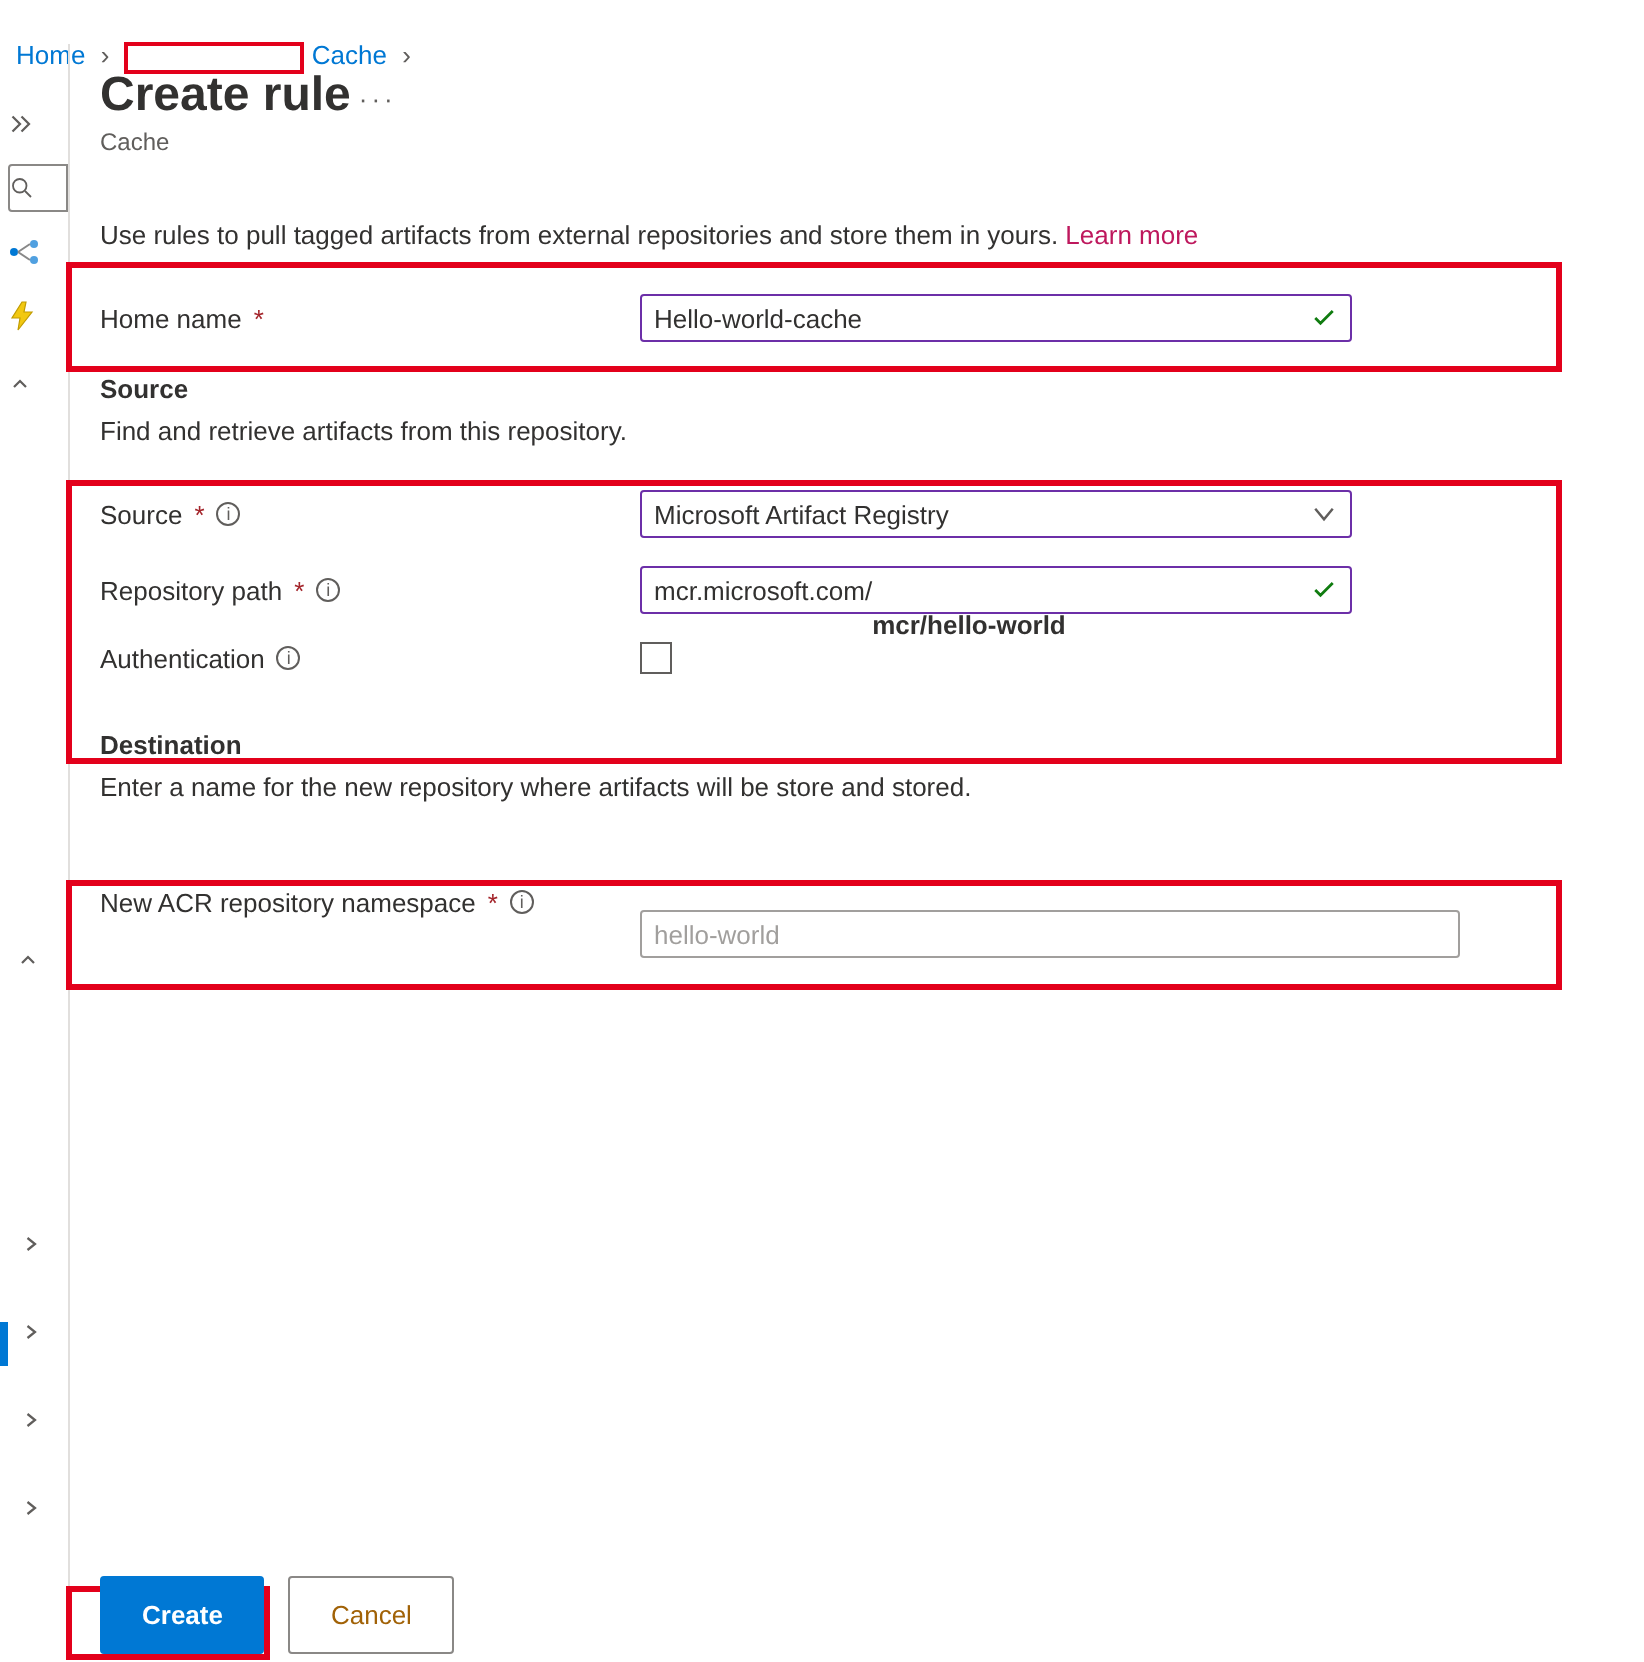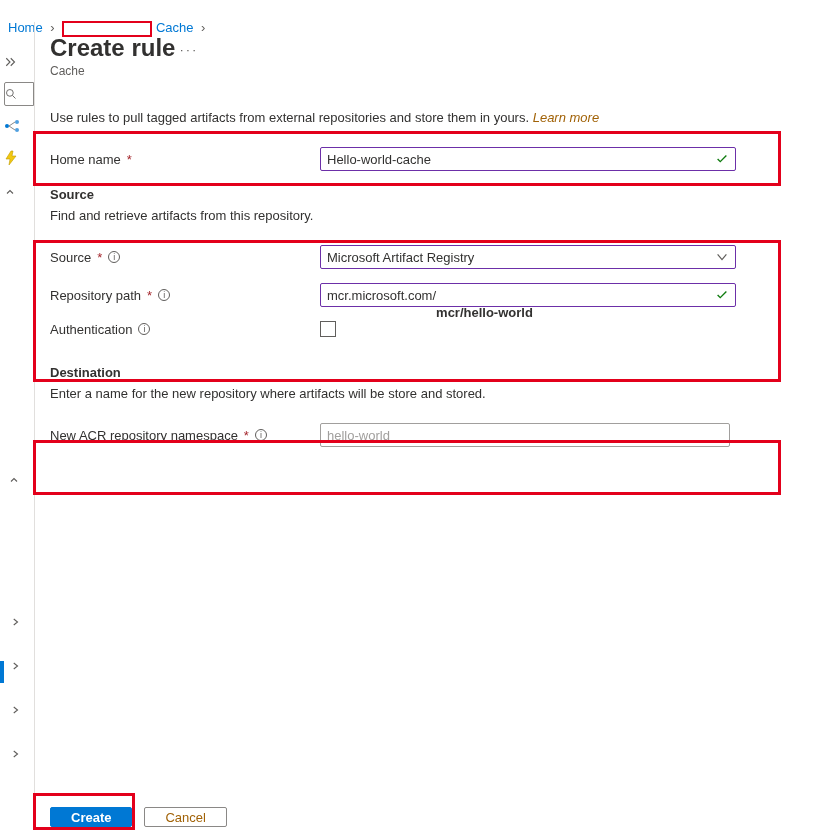--- a/index.html
+++ b/index.html
@@ -59,33 +59,33 @@
       left: 50px;
       top: 28px;
       width: 740px;
     }
     .title-row { display:flex; align-items:center; gap:4px; }
     h1 { font-size: 24px; font-weight:600; margin: 6px 0 0 0; }
     .ellipsis { color:#605e5c; font-weight:100; letter-spacing:2px; margin-top:8px; cursor:pointer; }
     .subtitle { font-size: 12px; color:#605e5c; margin-top:2px; }
 
     .intro { margin-top: 32px; font-size:13px; }
-    .intro a { color:#a16207; text-decoration:none; cursor:pointer;font-style:italic; }
+    .intro a { color:#be185d; text-decoration:none; cursor:pointer; }
 
     .form-row {
       display:flex; align-items:center; margin-top: 14px;
     }
     .form-row .lbl { width: 270px; display:flex; align-items:center; gap:6px; }
     .req { color:#a4262c; }
     .info-icon { width:12px; height:12px; border:1px solid #605e5c; border-radius:50%; display:inline-flex; align-items:center; justify-content:center; font-size:9px; color:#605e5c; cursor:default; }
 
     .txt, .sel {
       border: 1px solid #605e5c;
       height: 24px;
-      width: 416px;
+      width: 356px;
       font-size:13px;
       padding: 0 6px;
       display:flex;
       align-items:center;
       position:relative;
       border-radius: 2px;
       background:#fff;
     }
     .valid-border { border-color:#6c2fa8; }
     .check {
@@ -112,21 +112,21 @@
     .hb4 { left:33px; top:793px; width:102px; height:37px; }
 
     .footer {
       position:absolute;
       left:50px;
       bottom:4px;
       display:flex;
       gap:12px;
     }
     .btn {
-      height:20px;
+      height:39px;
       padding: 0 20px;
       font-size:13px;
       border-radius:2px;
       cursor:pointer;
       display:inline-flex;
       align-items:center;
       justify-content:center;
     }
     .btn-primary { background:#0078d4; color:#fff; border:1px solid #0078d4; font-weight:600; }
     .btn-secondary { background:#fff; color:#a16207; border:1px solid #8a8886; }
@@ -277,21 +277,21 @@
 
   <div class="section-h" style="margin-top:28px;">Destination</div>
   <div class="section-d">Enter a name for the new repository where artifacts will be store and stored.</div>
 
   <div class="form-row" style="margin-top:22px;">
     <div class="lbl">
       <span>New ACR repository namespace</span>
       <span class="req">*</span>
       <span class="info-icon">i</span>
     </div>
-    <div class="txt disabled-input" style="width:410px;">
+    <div class="txt disabled-input" style="width:410px;margin-top:32px;">
       <span>hello-world</span>
     </div>
   </div>
 </div>
 
 <div class="highlight-box hb1"></div>
 <div class="highlight-box hb2"></div>
 <div class="highlight-box hb3"></div>
 <div class="highlight-box hb4"></div>
 

